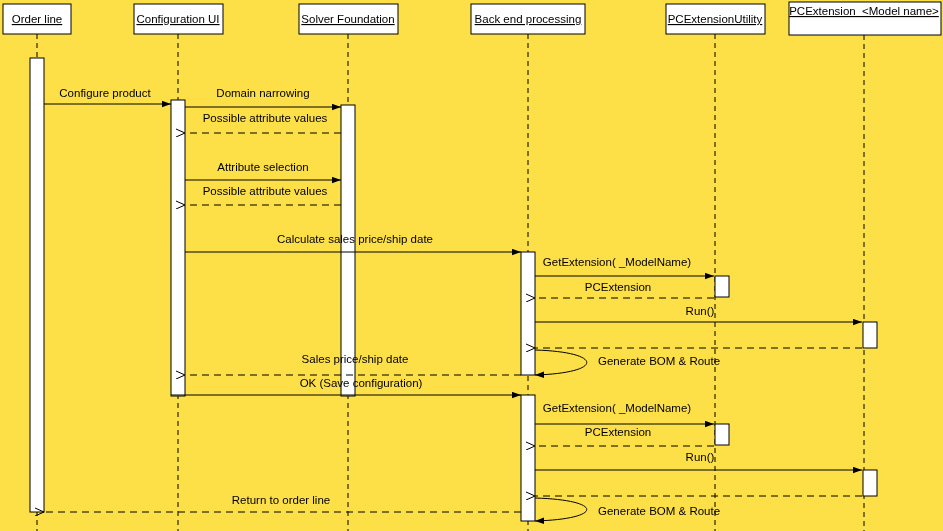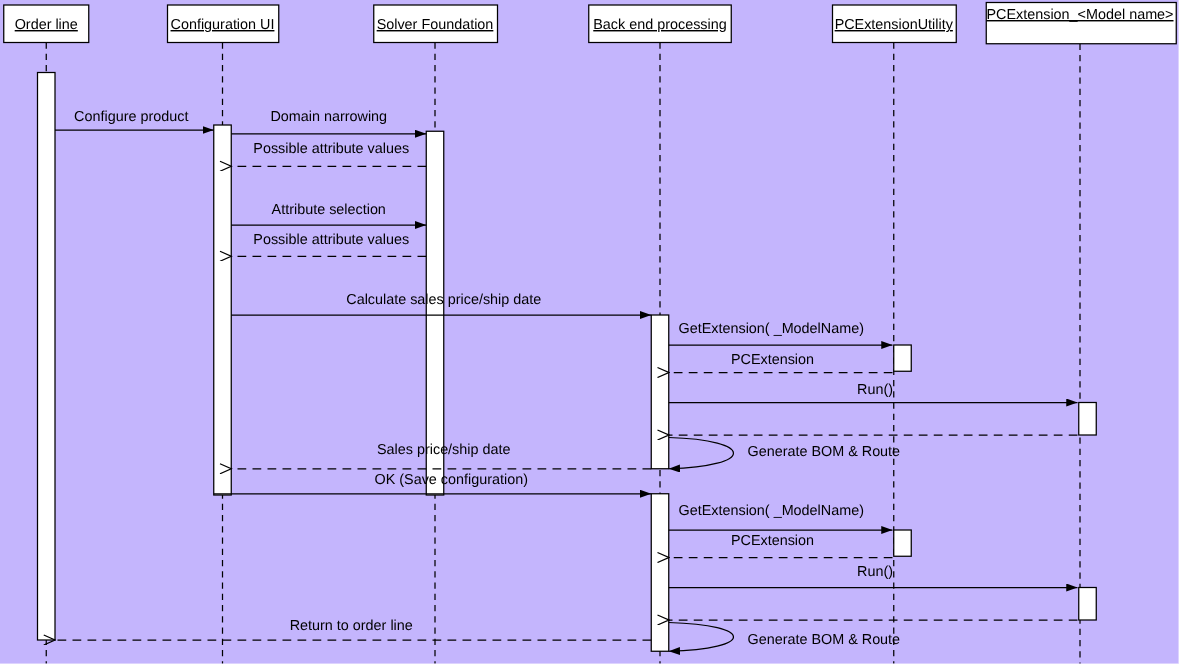--- a/index.html
+++ b/index.html
@@ -7,21 +7,21 @@
     padding: 0;
     background: #ffffff;
   }
   body {
     font-family: "Liberation Sans", sans-serif;
   }
   #canvas {
     position: relative;
     width: 943px;
     height: 531px;
-    background: #c4b5fd;
+    background: #fde047;
     overflow: hidden;
   }
   #canvas svg {
     position: absolute;
     top: 0;
     left: 0;
     width: 943px;
     height: 531px;
   }
   .lifeline-label {

